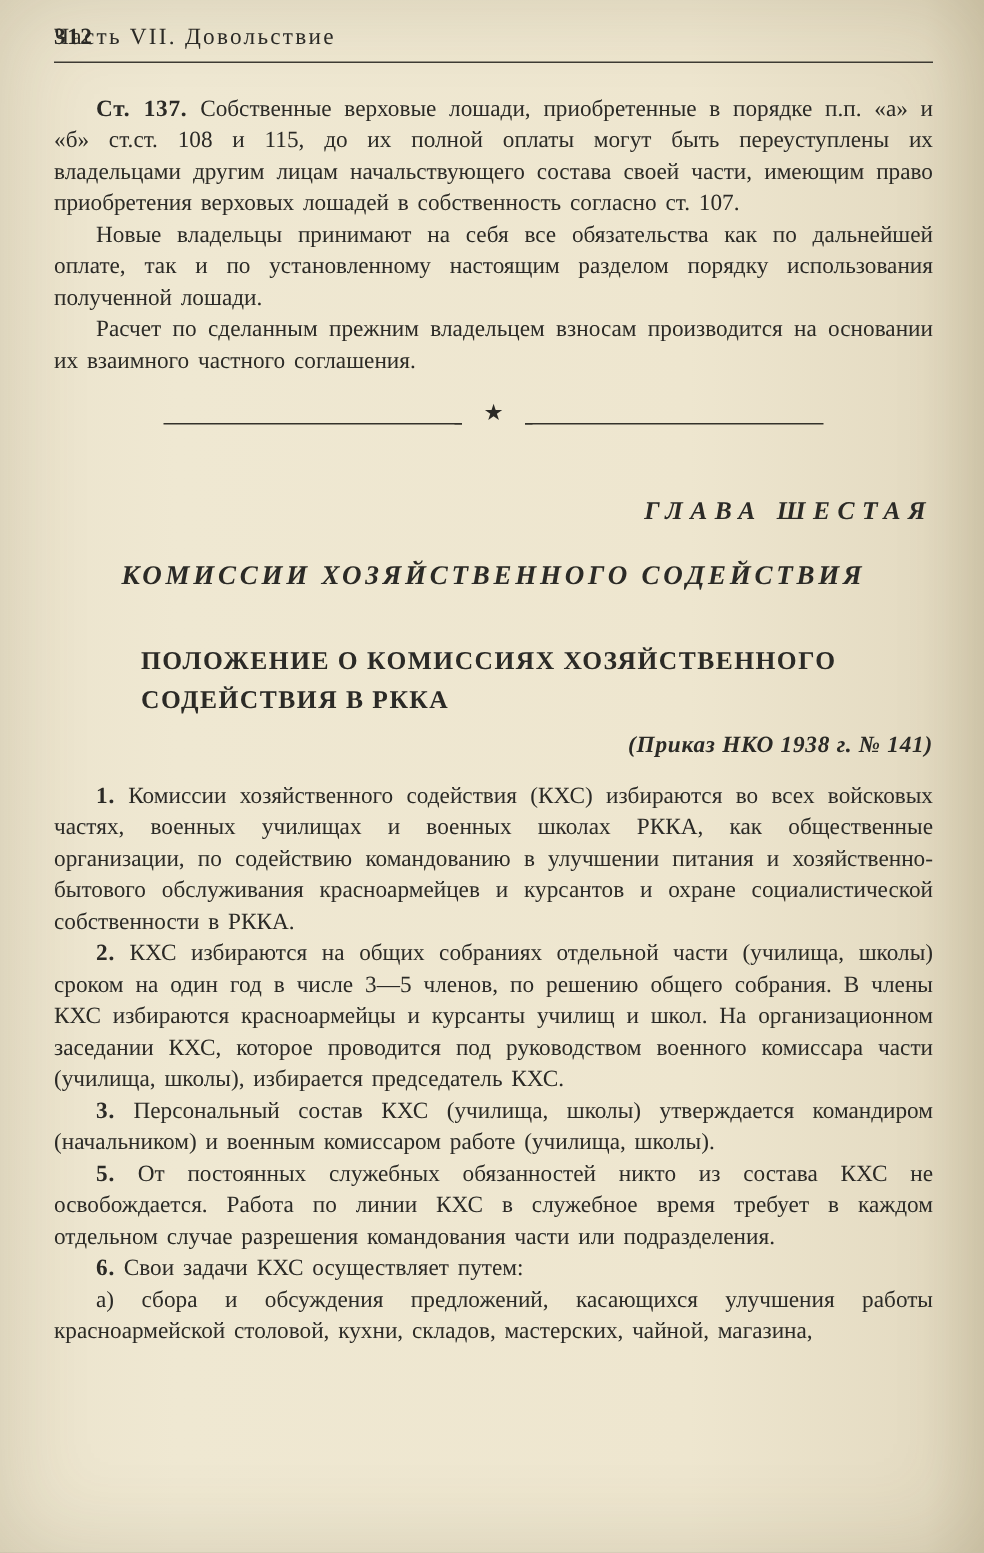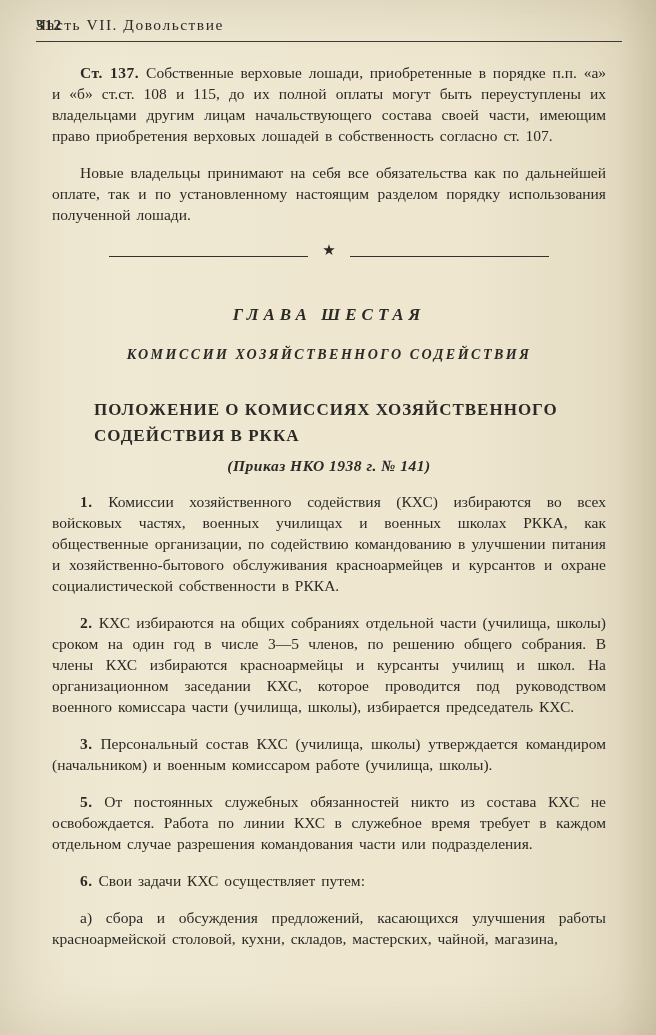--- a/index.html
+++ b/index.html
@@ -32,21 +32,21 @@
     position: absolute; left: 0; right: 0; top: 0;
     text-align: left; letter-spacing: 1.5px;
   }
   .head-rule {
     border: none; border-top: 1.6px solid #3d3a33;
     margin: 3px 0 0 0;
   }
   
   .bodytext { margin-top: 20px; }
   p.para {
-    margin: 16px;
+    margin: 0;
     font-size: 15.5px;
     line-height: 21px;
     text-align: justify;
     text-indent: 28px;
     word-spacing: 2px;
   }
   .lead { font-weight: bold; letter-spacing: 0.5px; }
   
   .divider {
     margin: 26px auto 0 auto;
@@ -61,60 +61,61 @@
   .divider .line:last-child  { border-left: 5px solid #34322b; }
   .divider .star {
     font-size: 15px; line-height: 10px;
     padding: 0 14px;
     position: relative; top: -6px;
     color: #2b2a26;
   }
   
   .chapter-label {
     margin: 44px 0 16px 0;
-    text-align: center;
+    text-align: right;
     font-size: 17px; font-weight: bold; font-style: italic;
     letter-spacing: 5px;
   }
   .chapter-title {
     margin: 22px 0 0 0;
     text-align: center;
-    font-size: 14px; font-weight: bold; font-style: italic;
+    font-size: 18px; font-weight: bold; font-style: italic;
     letter-spacing: 2.5px;
   }
   .reg-title {
     margin: 34px auto 0 auto;
     max-width: 470px;
     text-align: left;
     font-size: 17px; font-weight: bold;
     letter-spacing: 1px;
     line-height: 26px;
   }
   .reg-subtitle {
     margin: 8px 0 0 0;
-    text-align: center;
+    text-align: right;
     font-size: 15.5px; font-weight: bold; font-style: italic;
     letter-spacing: 0.5px;
   }
   .items { margin-top: 14px; }
 </style>
 </head>
 <body>
 
 <div class="page">
 
   <div class="running-head">
     <span class="pagenum">312</span>
     <span class="head-title">Часть VII. Довольствие</span>
   </div>
   <hr class="head-rule">
 
   <div class="bodytext">
     <p class="para"><span class="lead">Ст. 137.</span> <span>Собственные верховые лошади, приобретенные в порядке п.п. «а» и «б» ст.ст. 108 и 115, до их полной оплаты могут быть переуступлены их владельцами другим лицам начальствующего состава своей части, имеющим право приобретения верховых лошадей в собственность согласно ст. 107.</span></p>
     <p class="para"><span>Новые владельцы принимают на себя все обязательства как по дальнейшей оплате, так и по установленному настоящим разделом порядку использования полученной лошади.</span></p>
+    <p class="para"><span>Расчет по сделанным прежним владельцем взносам производится на основании их взаимного частного соглашения.</span></p>
   </div>
 
   <div class="divider">
     <span class="line"></span>
     <span class="star">★</span>
     <span class="line"></span>
   </div>
 
   <h3 class="chapter-label">ГЛАВА ШЕСТАЯ</h3>
   <h1 class="chapter-title">КОМИССИИ ХОЗЯЙСТВЕННОГО СОДЕЙСТВИЯ</h1>

